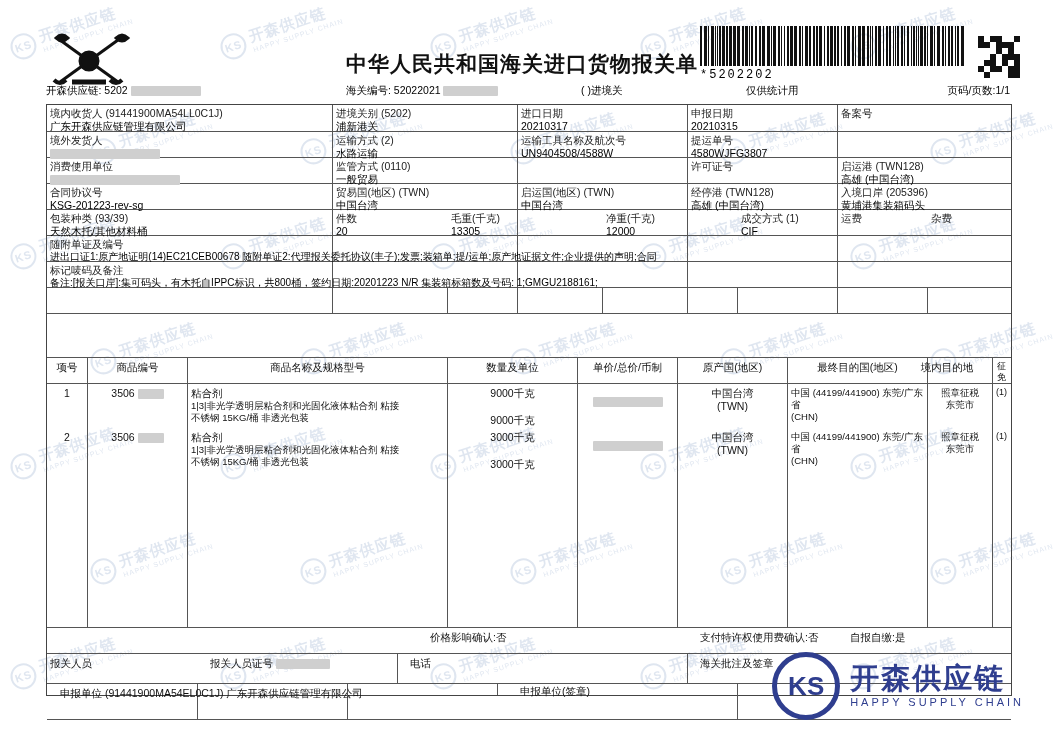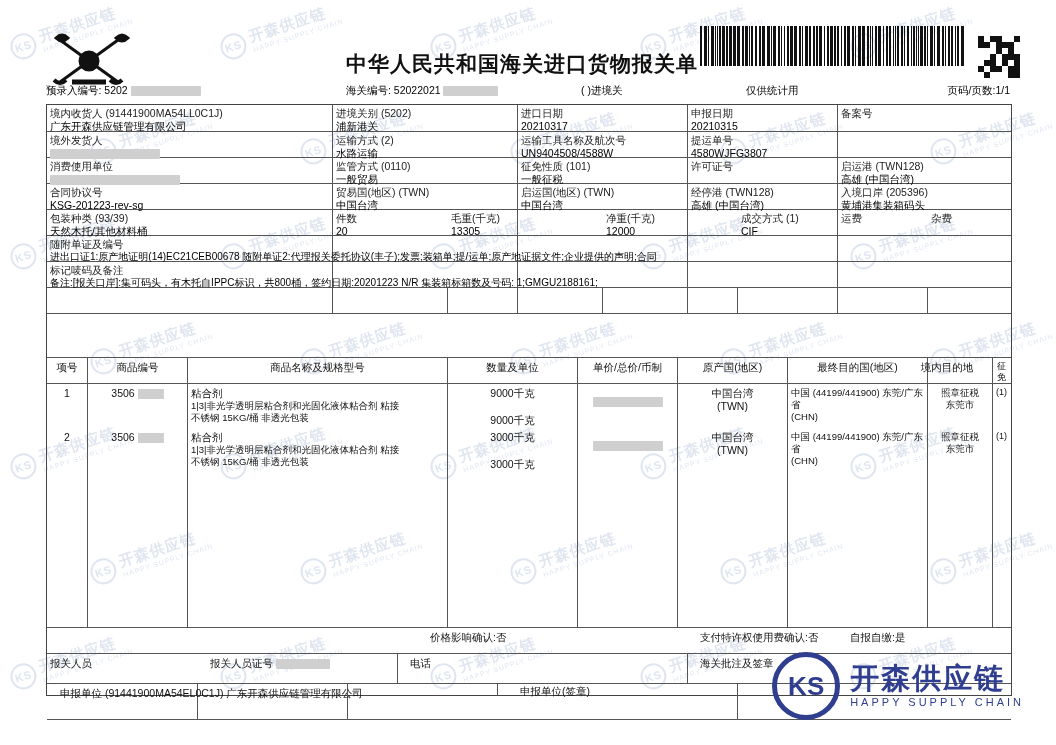--- a/index.html
+++ b/index.html
@@ -278,20 +278,21 @@
           <path d="M8 50 q6 6 12 0" stroke-width="4"></path>
           <path d="M64 50 q6 6 12 0" stroke-width="4"></path>
           <path d="M26 52 L60 52" stroke-width="5"></path>
         </g>
       </svg>
     </div>
 
     <div class="title">中华人民共和国海关进口货物报关单</div>
 
     <div class="barcode" id="barcode"><i style="width:2px;margin-right:2px"></i><i style="width:3px;margin-right:1px"></i><i style="width:1px;margin-right:2px"></i><i style="width:3px;margin-right:1px"></i><i style="width:1px;margin-right:1px"></i><i style="width:1px;margin-right:1px"></i><i style="width:2px;margin-right:1px"></i><i style="width:3px;margin-right:1px"></i><i style="width:2px;margin-right:1px"></i><i style="width:3px;margin-right:1px"></i><i style="width:3px;margin-right:1px"></i><i style="width:3px;margin-right:2px"></i><i style="width:2px;margin-right:1px"></i><i style="width:3px;margin-right:1px"></i><i style="width:1px;margin-right:1px"></i><i style="width:2px;margin-right:2px"></i><i style="width:2px;margin-right:2px"></i><i style="width:2px;margin-right:1px"></i><i style="width:3px;margin-right:2px"></i><i style="width:3px;margin-right:1px"></i><i style="width:1px;margin-right:1px"></i><i style="width:3px;margin-right:2px"></i><i style="width:2px;margin-right:1px"></i><i style="width:1px;margin-right:2px"></i><i style="width:1px;margin-right:2px"></i><i style="width:2px;margin-right:1px"></i><i style="width:3px;margin-right:1px"></i><i style="width:3px;margin-right:2px"></i><i style="width:2px;margin-right:1px"></i><i style="width:1px;margin-right:2px"></i><i style="width:3px;margin-right:1px"></i><i style="width:2px;margin-right:2px"></i><i style="width:2px;margin-right:1px"></i><i style="width:2px;margin-right:1px"></i><i style="width:3px;margin-right:2px"></i><i style="width:1px;margin-right:2px"></i><i style="width:2px;margin-right:1px"></i><i style="width:3px;margin-right:1px"></i><i style="width:2px;margin-right:1px"></i><i style="width:2px;margin-right:2px"></i><i style="width:1px;margin-right:2px"></i><i style="width:2px;margin-right:1px"></i><i style="width:3px;margin-right:2px"></i><i style="width:2px;margin-right:1px"></i><i style="width:1px;margin-right:2px"></i><i style="width:3px;margin-right:1px"></i><i style="width:3px;margin-right:2px"></i><i style="width:2px;margin-right:1px"></i><i style="width:1px;margin-right:1px"></i><i style="width:1px;margin-right:2px"></i><i style="width:2px;margin-right:1px"></i><i style="width:3px;margin-right:2px"></i><i style="width:1px;margin-right:2px"></i><i style="width:2px;margin-right:1px"></i><i style="width:2px;margin-right:2px"></i><i style="width:1px;margin-right:1px"></i><i style="width:1px;margin-right:1px"></i><i style="width:2px;margin-right:2px"></i><i style="width:2px;margin-right:1px"></i><i style="width:1px;margin-right:2px"></i><i style="width:2px;margin-right:2px"></i><i style="width:1px;margin-right:1px"></i><i style="width:2px;margin-right:1px"></i><i style="width:1px;margin-right:1px"></i><i style="width:1px;margin-right:1px"></i><i style="width:3px;margin-right:1px"></i><i style="width:2px;margin-right:1px"></i><i style="width:1px;margin-right:2px"></i><i style="width:3px;margin-right:1px"></i><i style="width:1px;margin-right:2px"></i><i style="width:3px;margin-right:2px"></i><i style="width:2px;margin-right:1px"></i><i style="width:1px;margin-right:2px"></i><i style="width:2px;margin-right:1px"></i><i style="width:2px;margin-right:2px"></i><i style="width:1px;margin-right:1px"></i><i style="width:2px;margin-right:2px"></i><i style="width:3px;margin-right:1px"></i></div>
+    <div class="barnum">*5202202</div>
     <div class="qr" id="qr">
         <span style="left:0px;top:0px;width:6px;height:6px"></span>
         <span style="left:12px;top:0px;width:6px;height:6px"></span>
         <span style="left:18px;top:0px;width:6px;height:6px"></span>
         <span style="left:36px;top:0px;width:6px;height:6px"></span>
         <span style="left:0px;top:6px;width:6px;height:6px"></span>
         <span style="left:6px;top:6px;width:6px;height:6px"></span>
         <span style="left:18px;top:6px;width:6px;height:6px"></span>
         <span style="left:24px;top:6px;width:6px;height:6px"></span>
         <span style="left:30px;top:6px;width:6px;height:6px"></span>
@@ -310,21 +311,21 @@
         <span style="left:18px;top:30px;width:6px;height:6px"></span>
         <span style="left:30px;top:30px;width:6px;height:6px"></span>
         <span style="left:36px;top:30px;width:6px;height:6px"></span>
         <span style="left:6px;top:36px;width:6px;height:6px"></span>
         <span style="left:30px;top:36px;width:6px;height:6px"></span>
         <span style="left:36px;top:36px;width:6px;height:6px"></span>
       </div>
 
     <div class="topinfo">
       <div style="left:0;top:2px;">
-        <span>预录入编号:</span>
+        <span>开森供应链:</span>
         <span>5202</span>
         <span class="redact" style="width:70px"></span>
       </div>
       <div style="left:300px;top:2px;">
         <span>海关编号:</span>
         <span>52022021</span>
         <span class="redact" style="width:55px"></span>
       </div>
       <div style="left:535px;top:2px;">(  )进境关</div>
       <div style="left:700px;top:2px;">仅供统计用</div>
@@ -413,24 +414,20 @@
       </div>
 
       <div class="cell" style="left:0;top:53px;width:285px">
         <span class="lbl">消费使用单位</span>
         <div class="val"><span class="redact" style="width:130px"></span></div>
       </div>
       <div class="cell" style="left:286px;top:53px;width:184px">
         <span class="lbl">监管方式 (0110)</span>
         <div class="val">一般贸易</div>
       </div>
-      <div class="cell" style="left:471px;top:53px;width:169px">
-        <span class="lbl">征免性质 (101)</span>
-        <div class="val">一般征税</div>
-      </div>
       <div class="cell" style="left:641px;top:53px;width:149px">
         <span class="lbl">许可证号</span>
         <div class="val"></div>
       </div>
       <div class="cell" style="left:791px;top:53px;width:172px">
         <span class="lbl">启运港 (TWN128)</span>
         <div class="val">高雄 (中国台湾)</div>
       </div>
 
       <div class="cell" style="left:0;top:79px;width:285px">

